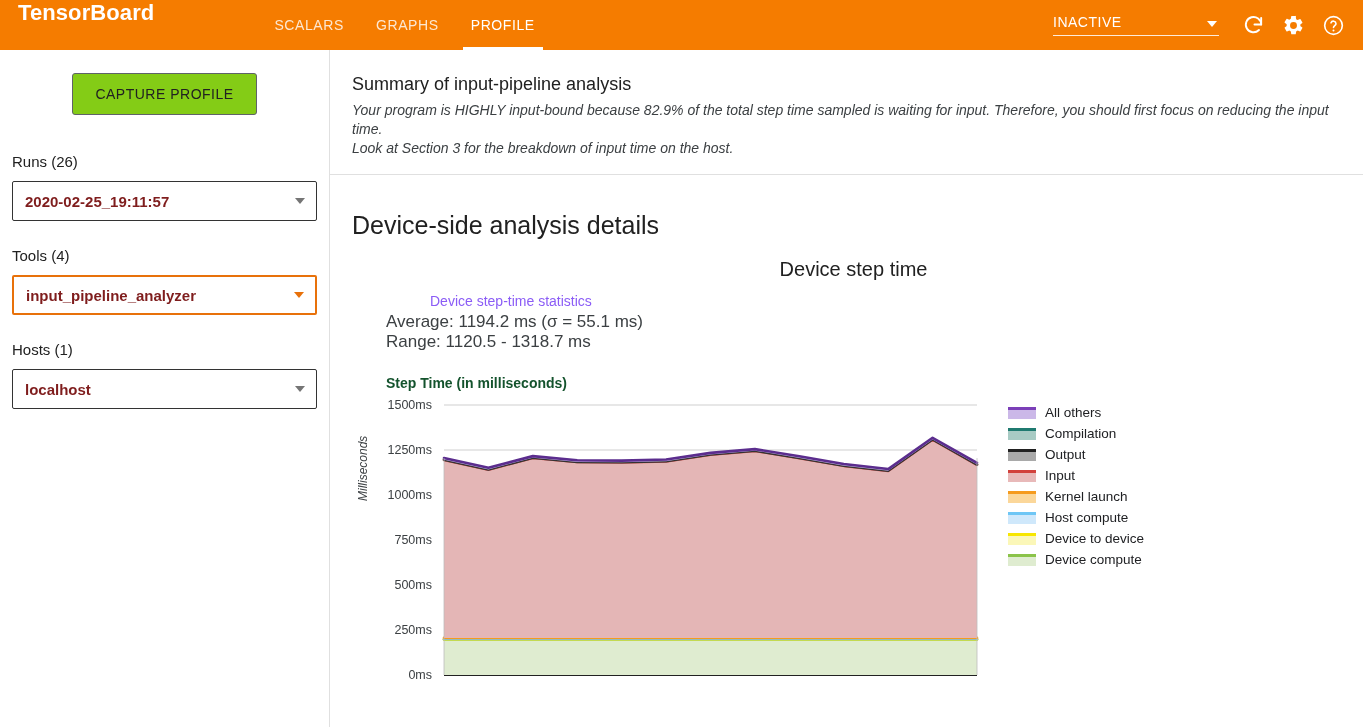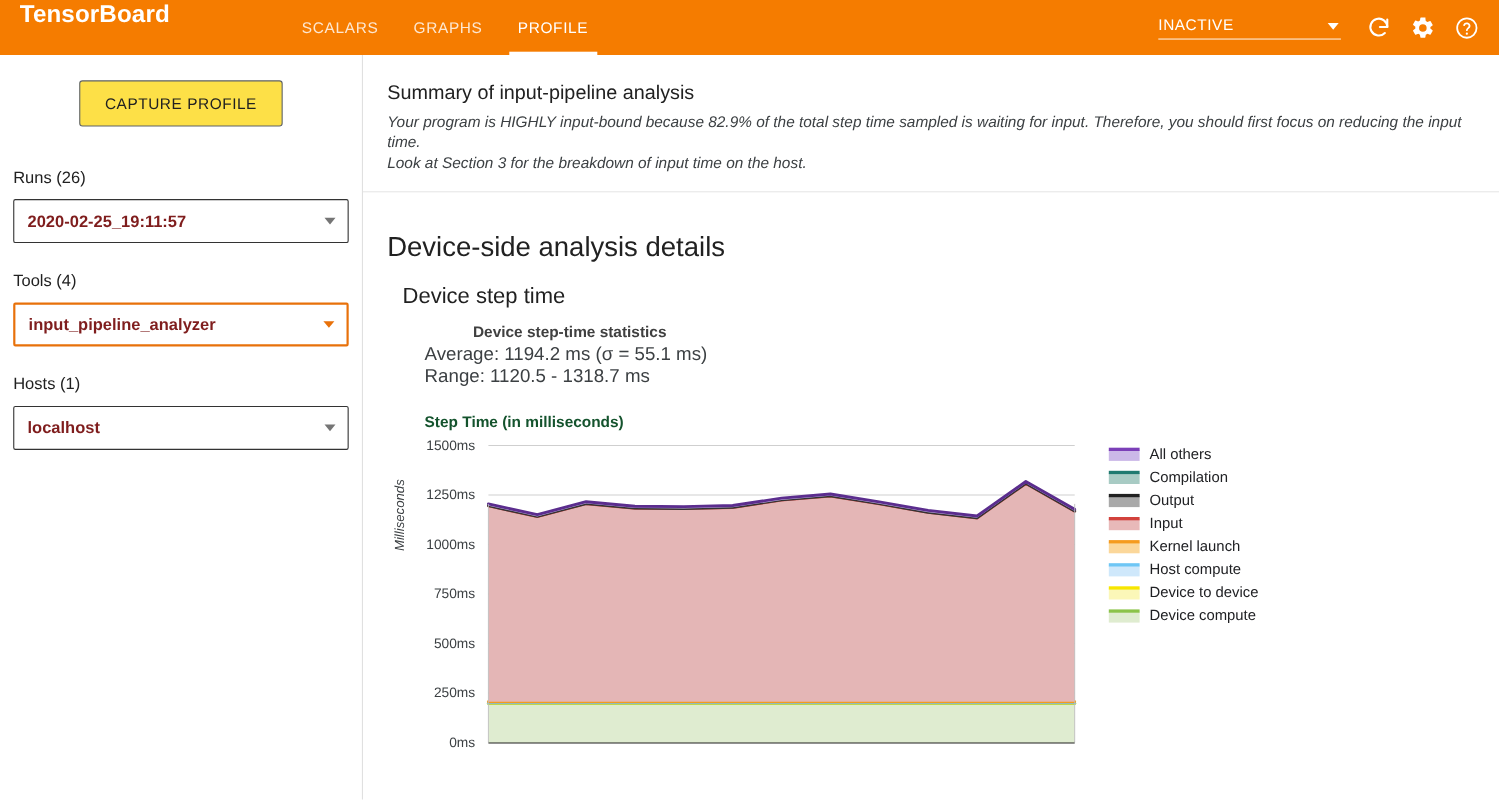--- a/index.html
+++ b/index.html
@@ -48,21 +48,21 @@
   .iconbtn svg{display:block;}
 
   
   .wrap{display:flex;height:677px;}
   .sidebar{
     width:330px;box-sizing:border-box;border-right:1px solid #e0e0e0;
     background:#fff;padding:0;flex:0 0 330px;position:relative;
   }
   .capture-wrap{display:flex;justify-content:center;padding-top:23px;}
   .capture-btn{
-    border:1px solid #5f6368;border-radius:3px;background:#fde047;color:#212121;
+    border:1px solid #5f6368;border-radius:3px;background:#84cc16;color:#212121;
     font-size:14px;letter-spacing:.5px;padding:12px 22px;cursor:pointer;
     font-family:"Liberation Sans", sans-serif;
     text-align:right;
   }
   .field{margin:0 12px;padding-top:26px;}
   .field.first{padding-top:38px;}
   .field-label{font-size:15px;color:#212121;margin-bottom:11px;}
   .select{
     height:40px;border:1px solid #333;border-radius:2px;display:flex;align-items:center;
     padding:0 12px;position:relative;box-sizing:border-box;cursor:pointer;background:#fff;
@@ -90,24 +90,24 @@
   .italic{
     font-style:italic;font-size:14px;color:#3c4043;line-height:19px;margin:0;
   }
   .rec-title{
     font-weight:700;font-size:15px;margin:22px 0 4px 0;color:#212121;
   }
   h2.dev{
     font-size:25px;font-weight:400;margin:18px 0 18px 0;color:#212121;
   }
   h3.devstep{
-    font-size:20px;font-weight:400;margin:0 0 12px 14px;color:#212121;
+    font-size:20px;font-weight:400;margin:0 0 12px 14px;color:#212121;text-align:center;
   }
   .stats{margin-left:34px;}
-  .stats .st-title{font-weight:700;font-size:14px;margin-bottom:3px;color:#404040;padding-left:44px;}
+  .stats .st-title{font-weight:400;font-size:14px;margin-bottom:3px;color:#8b5cf6;padding-left:44px;}
   .stats .st-line{font-size:17px;color:#3c4043;line-height:20px;}
   .chart-title{
     font-weight:700;font-size:14px;margin:23px 0 0 34px;color:#14532d;
   }
 
   
   .chart-area{position:relative;height:300px;margin-top:6px;}
   .chart-svg{display:block;}
   .ylabel{
     position:absolute;left:4px;top:104px;font-style:italic;font-size:12px;color:#3c4043;

